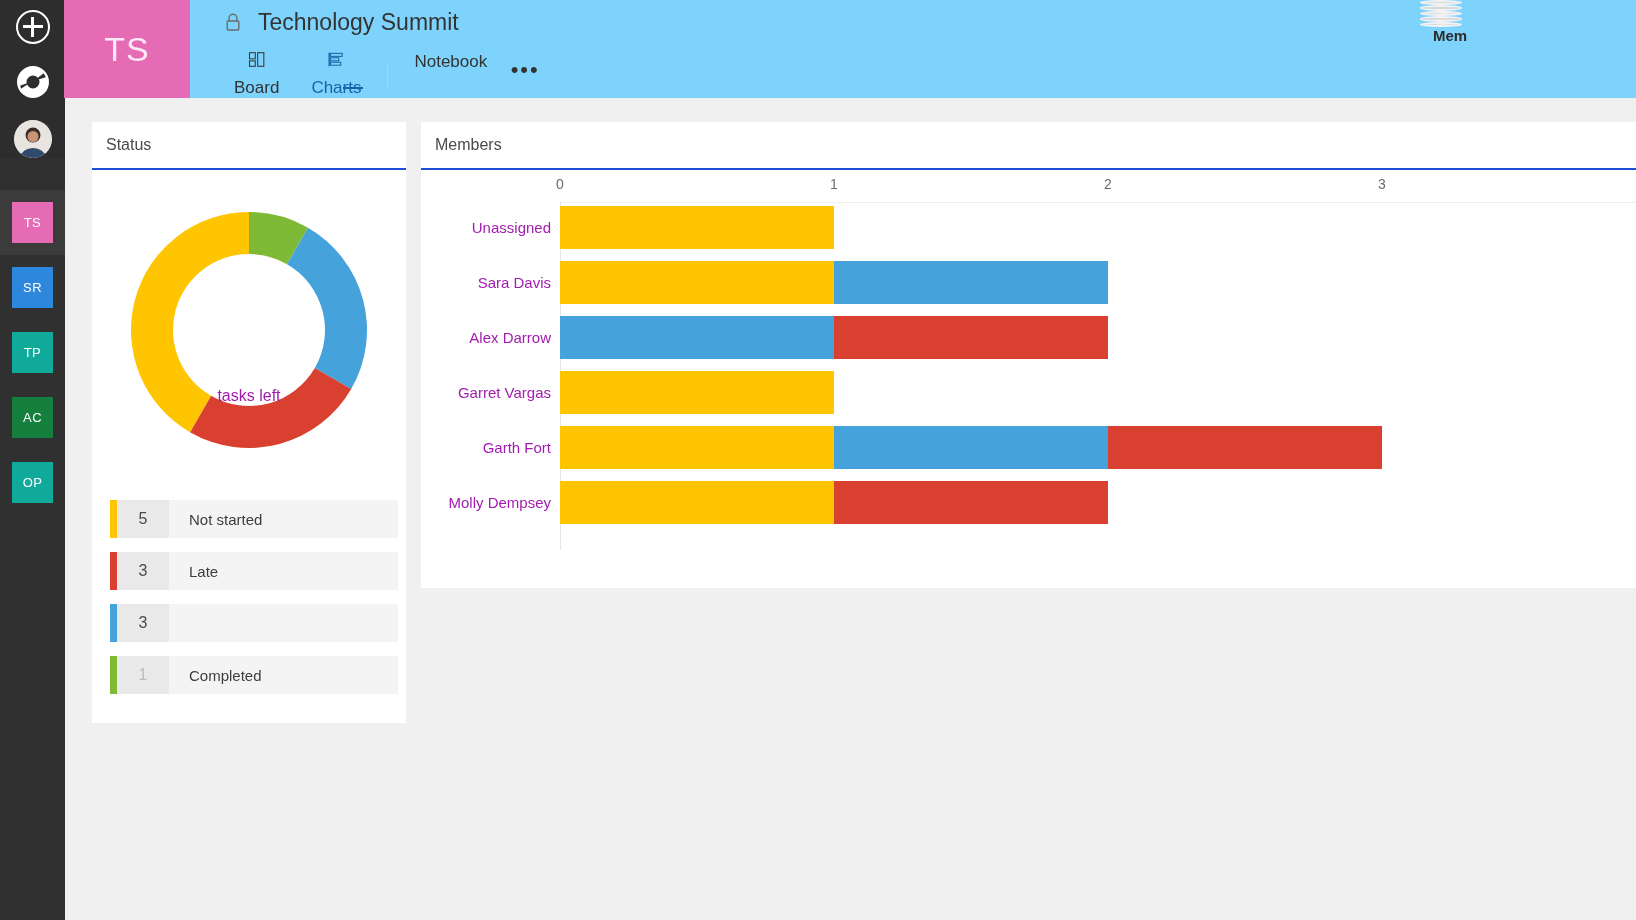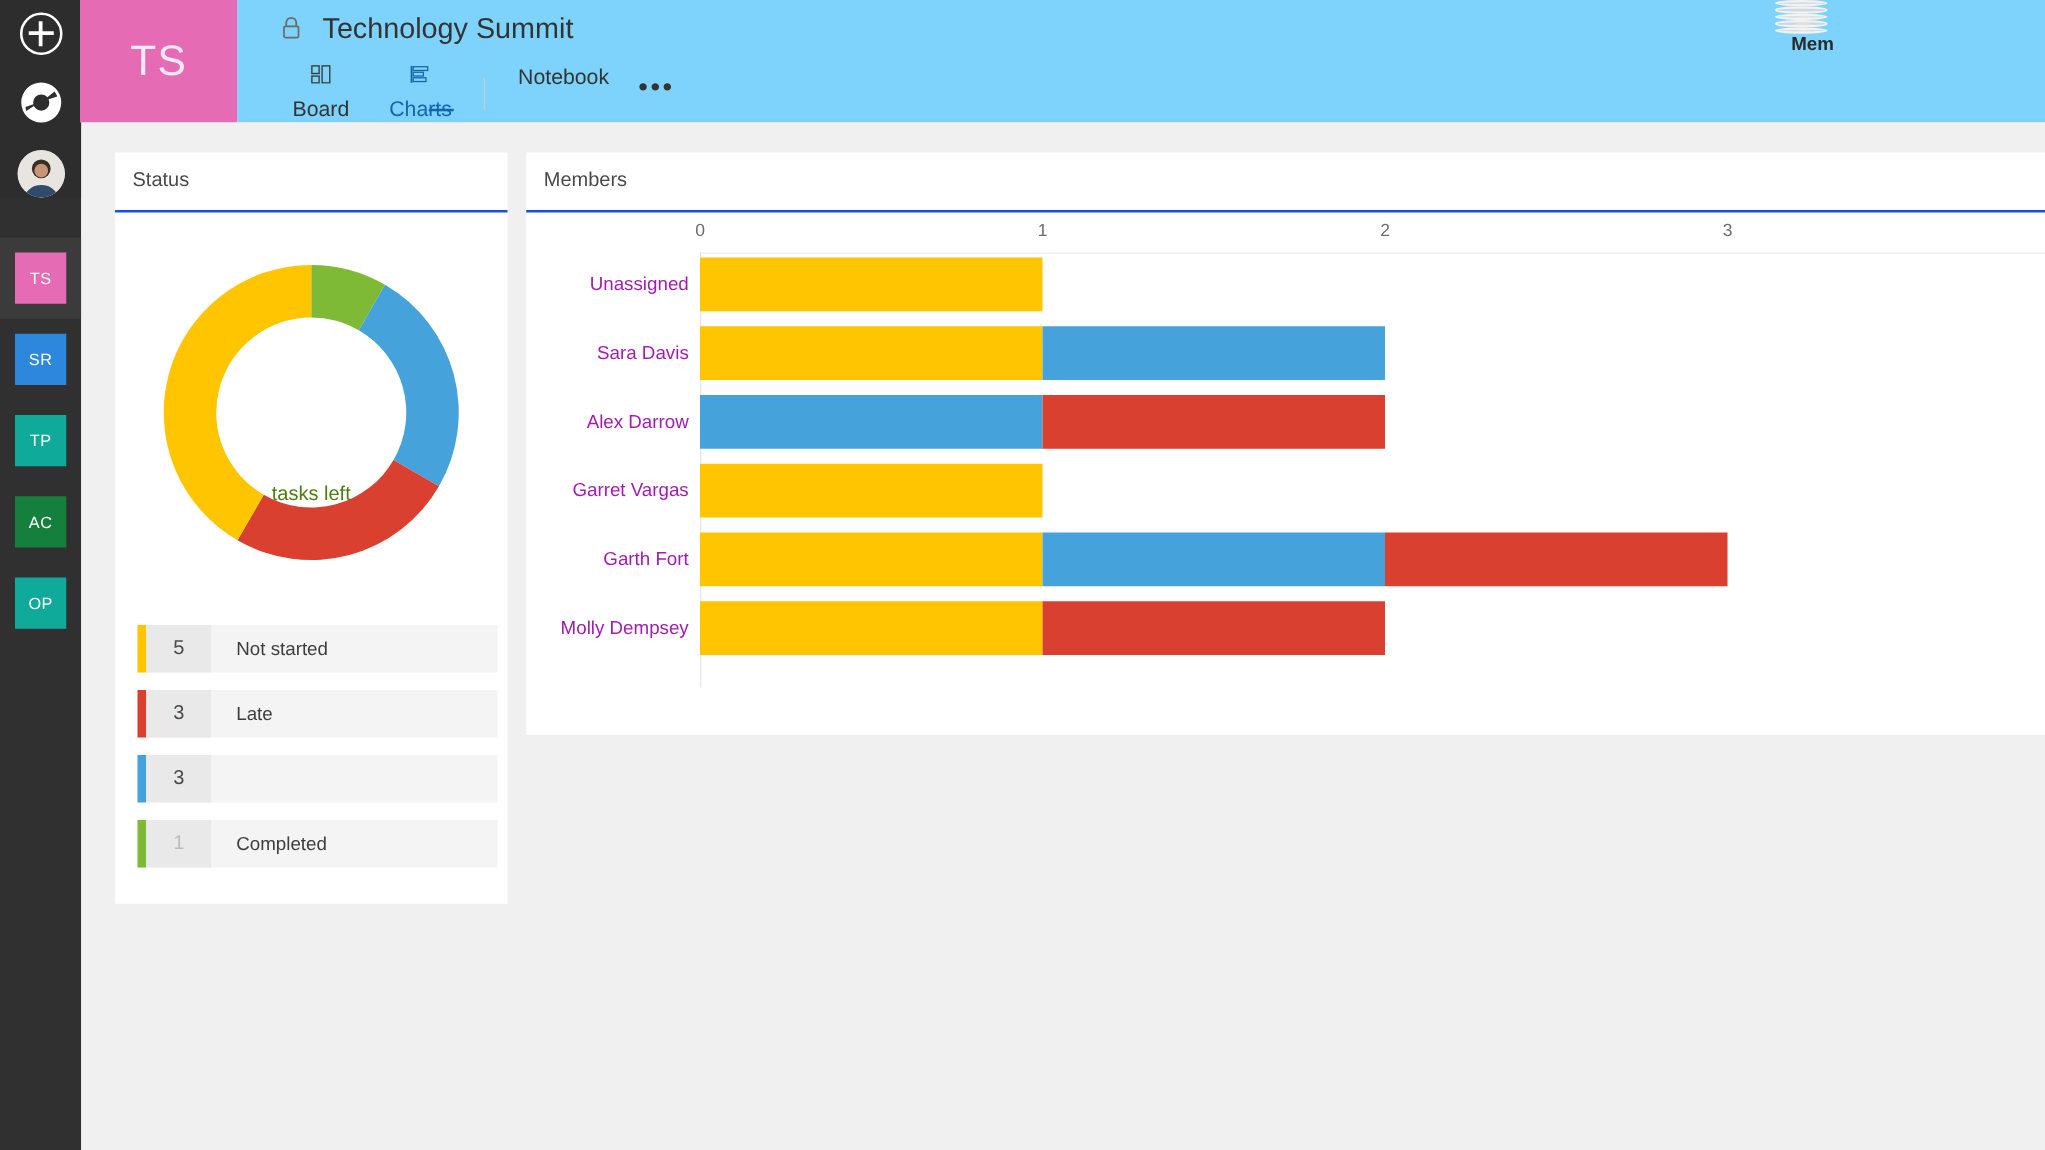--- a/index.html
+++ b/index.html
@@ -132,21 +132,21 @@
 
   
   #status-card { left:27px; top:24px; width:314px; height:601px; }
   .donut-wrap { position:absolute; left:0; top:48px; width:314px; height:320px; }
   .donut-center-num {
     position:absolute; left:0; top:170px; width:314px; text-align:center;
     font-size:40px; color:#4b4b4b; font-weight:300; line-height:1;
   }
   .donut-center-sub {
     position:absolute; left:0; top:217px; width:314px; text-align:center;
-    font-size:16px; color:#4d7c0f;
+    font-size:16px; color:#a21caf;
   }
 
   .legend { position:absolute; left:18px; top:378px; width:288px; }
   .legend-row {
     display:flex; align-items:stretch; height:38px; margin-bottom:14px;
     background:#f4f4f4; cursor:pointer;
   }
   .legend-swatch { width:7px; flex:0 0 7px; }
   .legend-count {
     width:52px; flex:0 0 52px; background:#e9e9e9;

